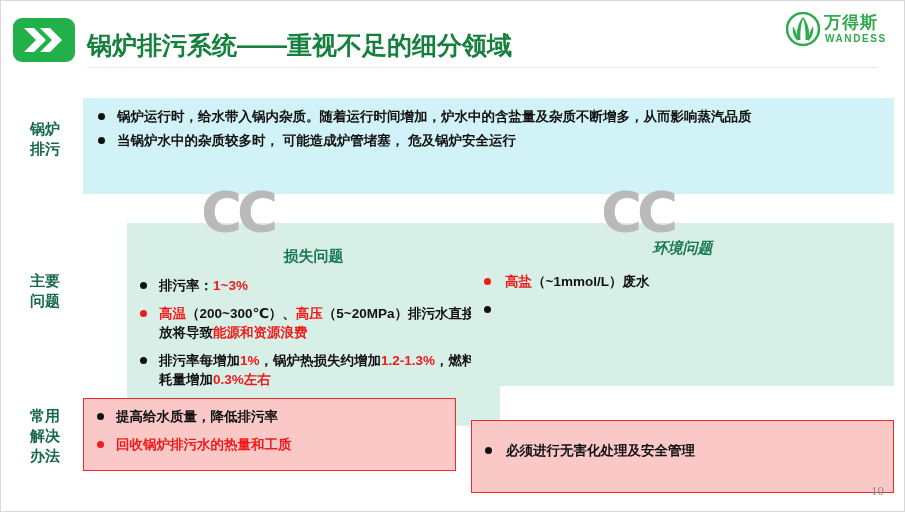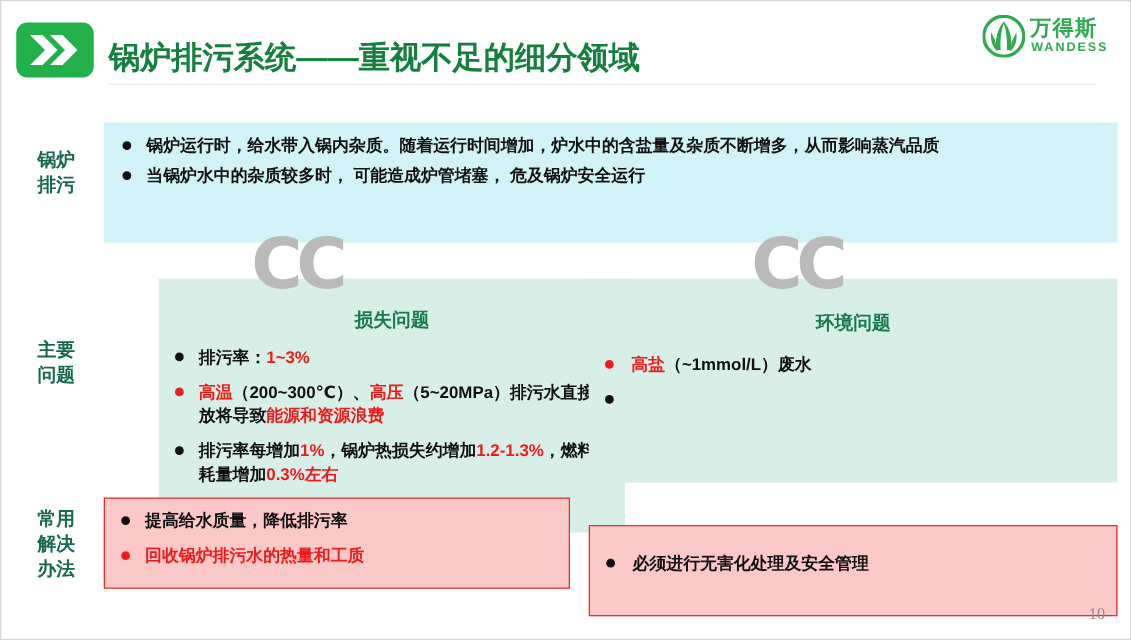--- a/index.html
+++ b/index.html
@@ -82,21 +82,21 @@
   #panel-loss{left:82px;top:222px;width:373px;height:203px;padding:10px 10px 16px 10px;margin-left:44px;}
   #panel-env{left:470px;top:222px;width:423px;height:163px;padding:10px 10px 0 10px;}
   #panel-sol-left{left:82px;top:397px;width:373px;height:73px;padding:8px 10px 0 10px;}
   #panel-sol-right{left:470px;top:419px;width:423px;height:73px;padding:8px 10px 0 10px;}
 
   .panel-heading{
     text-align:center;
     font-size:15px;font-weight:bold;color:#17794f;
     margin:14px 0 10px 0;
   }
-  #panel-env .panel-heading{margin-top:16px;margin-bottom:14px;}
+  #panel-env .panel-heading{margin-top:6px;margin-bottom:14px;font-style:italic;}
 
   
   ul.bullets{list-style:none;margin:0;padding:0;}
   ul.bullets li{
     position:relative;
     padding-left:22px;
     margin-bottom:6px;
     font-size:13.5px;
     line-height:19px;
     color:#111111;

